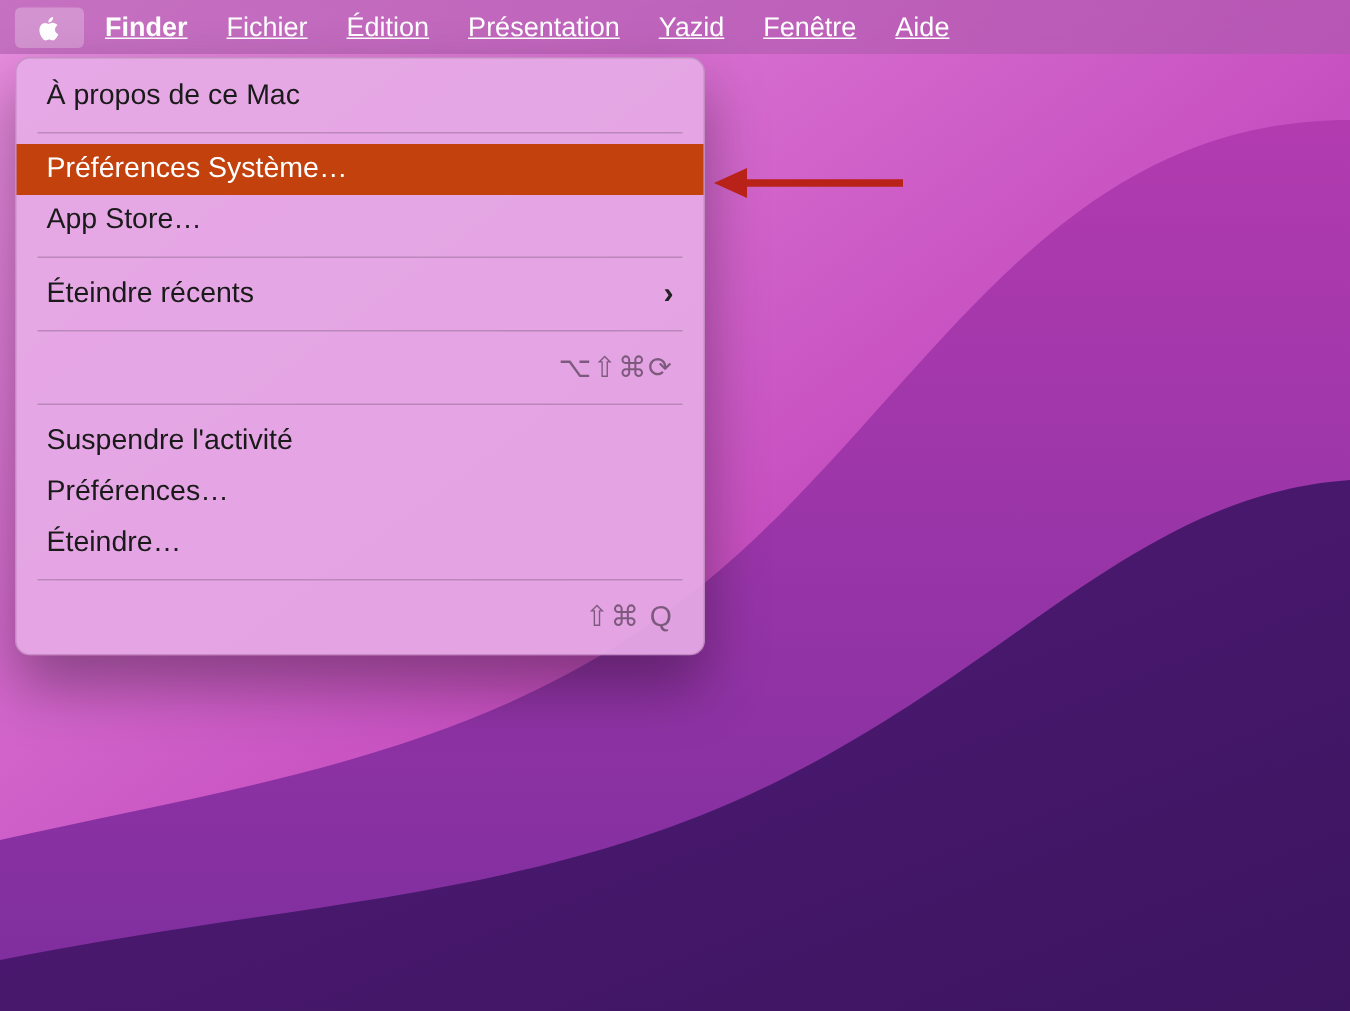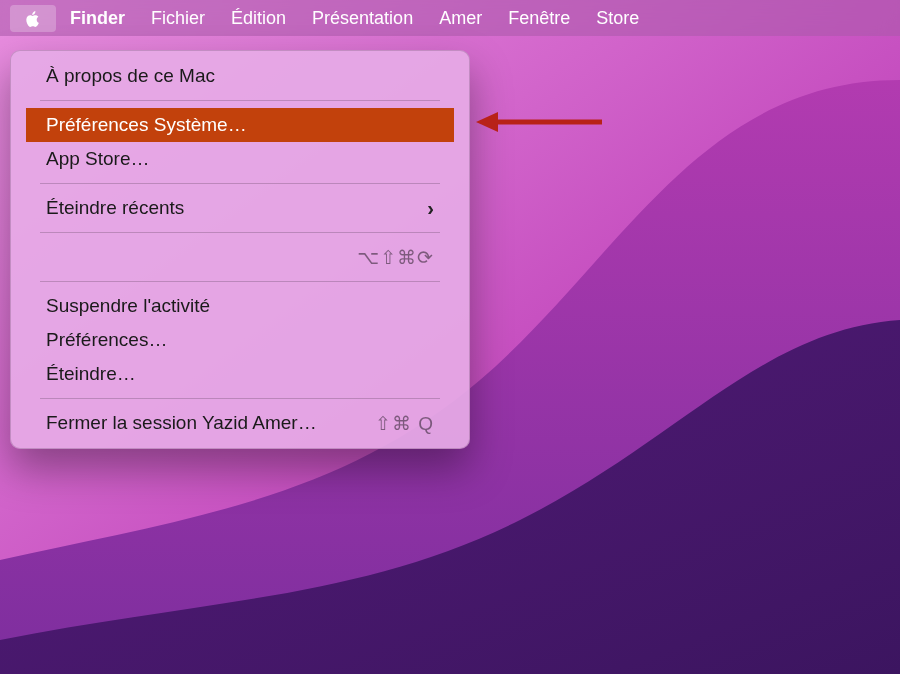--- a/index.html
+++ b/index.html
@@ -8,31 +8,31 @@
 
     
     .wallpaper { position:absolute; inset:0; }
     .wallpaper svg { width:100%; height:100%; display:block; }
 
     
     .menubar { position:absolute; top:0; left:0; right:0; height:36px;
       background:rgba(170,90,170,0.55); backdrop-filter:blur(10px);
       display:flex; align-items:center; padding:0 10px; color:#fff;
       font-size:18px; gap:2px; z-index:5; }
-    .mb-item { padding:4px 12px 3px; border-radius:4px; cursor:default; white-space:nowrap; }
+    .mb-item { padding:4px 12px 3px; border-radius:4px; cursor:default; white-space:nowrap;text-decoration:underline; }
     .mb-item.active { background:rgba(255,255,255,0.25); }
     .mb-item.app { font-weight:700; }
     .apple-svg { width:20px; height:20px; display:block; }
     .apple-item { padding:4px 13px 3px; }
 
     
     .menu { position:absolute; left:10px; top:38px; width:460px;
       background:rgba(230,170,230,0.92); border:1px solid rgba(0,0,0,0.15);
       border-radius:10px; box-shadow:0 20px 40px rgba(0,0,0,0.35);
-      padding:8px 15px; z-index:10;margin-top:12px; }
+      padding:8px 0; z-index:10; }
     .menu-item { position:relative; display:flex; align-items:center;
       height:34px; padding:0 20px; font-size:19px; color:#1a1a1a; cursor:default; }
     .menu-item.highlight { background:#c2410c; color:#fff; margin:0 -0px; }
     .menu-item .label { flex:1; text-align:left; }
     .menu-item .shortcut { margin-left:auto; font-size:19px; color:rgba(0,0,0,0.45); letter-spacing:1px; }
     .menu-item .chevron { margin-left:auto; font-size:20px; font-weight:600; color:#222; }
     .sep { height:1px; background:rgba(0,0,0,0.18); margin:7px 14px; }
 
     
     .arrow { position:absolute; left:476px; top:106px; z-index:20; }
@@ -67,23 +67,23 @@
 <div class="menubar">
   <div class="mb-item apple-item active">
     <svg class="apple-svg" viewBox="0 0 24 24">
       <path fill="#fff" d="M16.4 12.8c0-2.3 1.9-3.4 2-3.5-1.1-1.6-2.8-1.8-3.4-1.8-1.4-.1-2.8.8-3.5.8s-1.8-.8-3-.8c-1.5 0-3 1-3.8 2.4-1.6 2.8-.4 7 1.2 9.3.8 1.1 1.7 2.4 2.9 2.3 1.2 0 1.6-.8 3-.8s1.8.8 3 .8 2.1-1.2 2.9-2.3c.9-1.3 1.3-2.6 1.3-2.7-.1 0-2.6-1-2.6-3.7zM13.9 5.7c.6-.8 1.1-1.9 1-3-1 0-2.1.7-2.8 1.5-.6.7-1.1 1.8-1 2.9 1.1.1 2.2-.6 2.8-1.4z"></path>
     </svg>
   </div>
   <div class="mb-item app">Finder</div>
   <div class="mb-item">Fichier</div>
   <div class="mb-item">Édition</div>
   <div class="mb-item">Présentation</div>
-  <div class="mb-item">Amer</div>
+  <div class="mb-item">Yazid</div>
   <div class="mb-item">Fenêtre</div>
-  <div class="mb-item">Store</div>
+  <div class="mb-item">Aide</div>
 </div>
 
 <div class="menu">
   <div class="menu-item">
     <span class="label">À propos de ce Mac</span>
   </div>
   <div class="sep"></div>
   <div class="menu-item highlight">
     <span class="label">Préférences Système…</span>
   </div>
@@ -104,21 +104,20 @@
     <span class="label">Suspendre l'activité</span>
   </div>
   <div class="menu-item">
     <span class="label">Préférences…</span>
   </div>
   <div class="menu-item">
     <span class="label">Éteindre…</span>
   </div>
   <div class="sep"></div>
   <div class="menu-item">
-    <span class="label">Fermer la session Yazid Amer…</span>
     <span class="shortcut">⇧⌘ Q</span>
   </div>
 </div>
 
 <div class="arrow">
   <svg width="130" height="32" viewBox="0 0 130 32">
     <line x1="126" y1="16" x2="14" y2="16" stroke="#b82218" stroke-width="5"></line>
     <polygon points="0,16 22,6 22,26" fill="#b82218"></polygon>
   </svg>
 </div>

